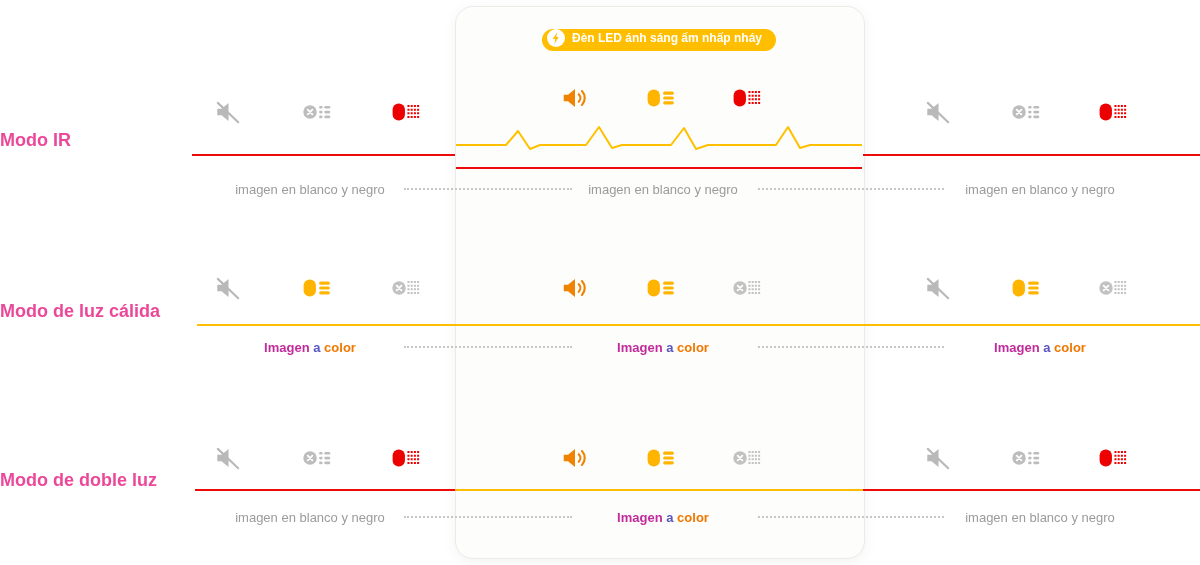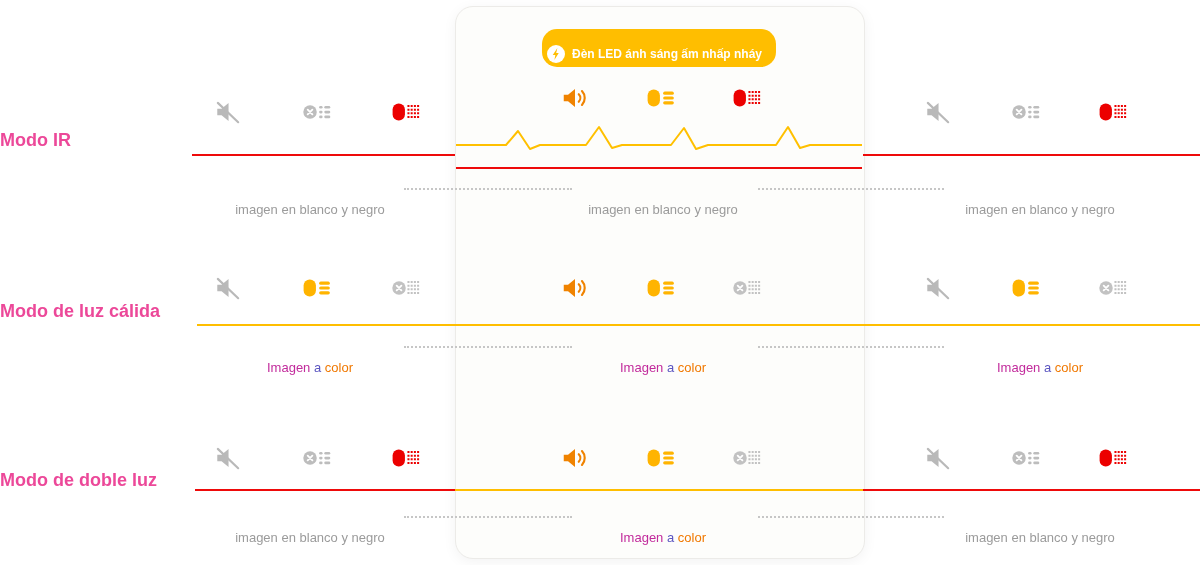--- a/index.html
+++ b/index.html
@@ -9,44 +9,44 @@
   }
   
   .panel{
     position:absolute;left:455px;top:6px;width:408px;height:551px;
     background:#fdfdfb;border:1px solid #ecebe8;border-radius:18px;
     box-shadow:0 3px 14px rgba(0,0,0,0.05);
   }
   
   .badge{
     position:absolute;left:659px;top:29px;transform:translateX(-50%);
-    display:flex;align-items:center;gap:7px;padding:16px 14px 4px 5px;
+    display:flex;align-items:center;gap:7px;padding:0 14px 4px 5px;
     border-radius:15px;color:#fff;font-size:12px;font-weight:bold;white-space:nowrap;
   }
   .badge-bolt{width:18px;height:18px;border-radius:50%;background:#fff;
     display:flex;align-items:center;justify-content:center;flex:0 0 auto;}
   .badge-bolt svg{width:9px;height:12px;display:block;}
   
   .mode-label{position:absolute;left:0;font-size:18px;font-weight:bold;color:#ec4899;}
   .l1{top:130px}.l2{top:301px}.l3{top:470px}
   
   .line{position:absolute;height:2px;background:#ccc;}
   
   .wave{position:absolute;left:456px;top:122px;width:406px;height:30px;}
   
   .icon{position:absolute;width:34px;height:30px;}
   .icon svg{width:100%;height:100%;display:block;}
   .xa1{left:211px}.xa2{left:300px}.xa3{left:389px}
   .xb1{left:558px}.xb2{left:644px}.xb3{left:730px}
   .xc1{left:921px}.xc2{left:1009px}.xc3{left:1096px}
   .yr1{top:97px}.yr1c{top:83px}.yr2{top:273px}.yr3{top:443px}
   
-  .cap{position:absolute;transform:translateX(-50%);white-space:nowrap;font-size:13px;margin-top:20px;}
+  .cap{position:absolute;transform:translateX(-50%);white-space:nowrap;font-size:13px;}
   .cap.bw{color:#9b9b9b;}
-  .cap.colored{font-weight:normal;}
+  .cap.colored{font-weight:bold;}
   .cap .p1{color:#c22b9c}.cap .p2{color:#5b55c0}.cap .p3{color:#f07800}
   .cx1{left:310px}.cx2{left:663px}.cx3{left:1040px}
   .ct1{top:182px}.ct2{top:340px}.ct3{top:510px}
   
   .dots{position:absolute;height:0;border-top:2px dotted #c6c6c6;}
   .dl{left:404px;width:168px}.dr{left:758px;width:186px}
   .dt1{top:188px}.dt2{top:346px}.dt3{top:516px}
 </style>
 </head>
 <body>

